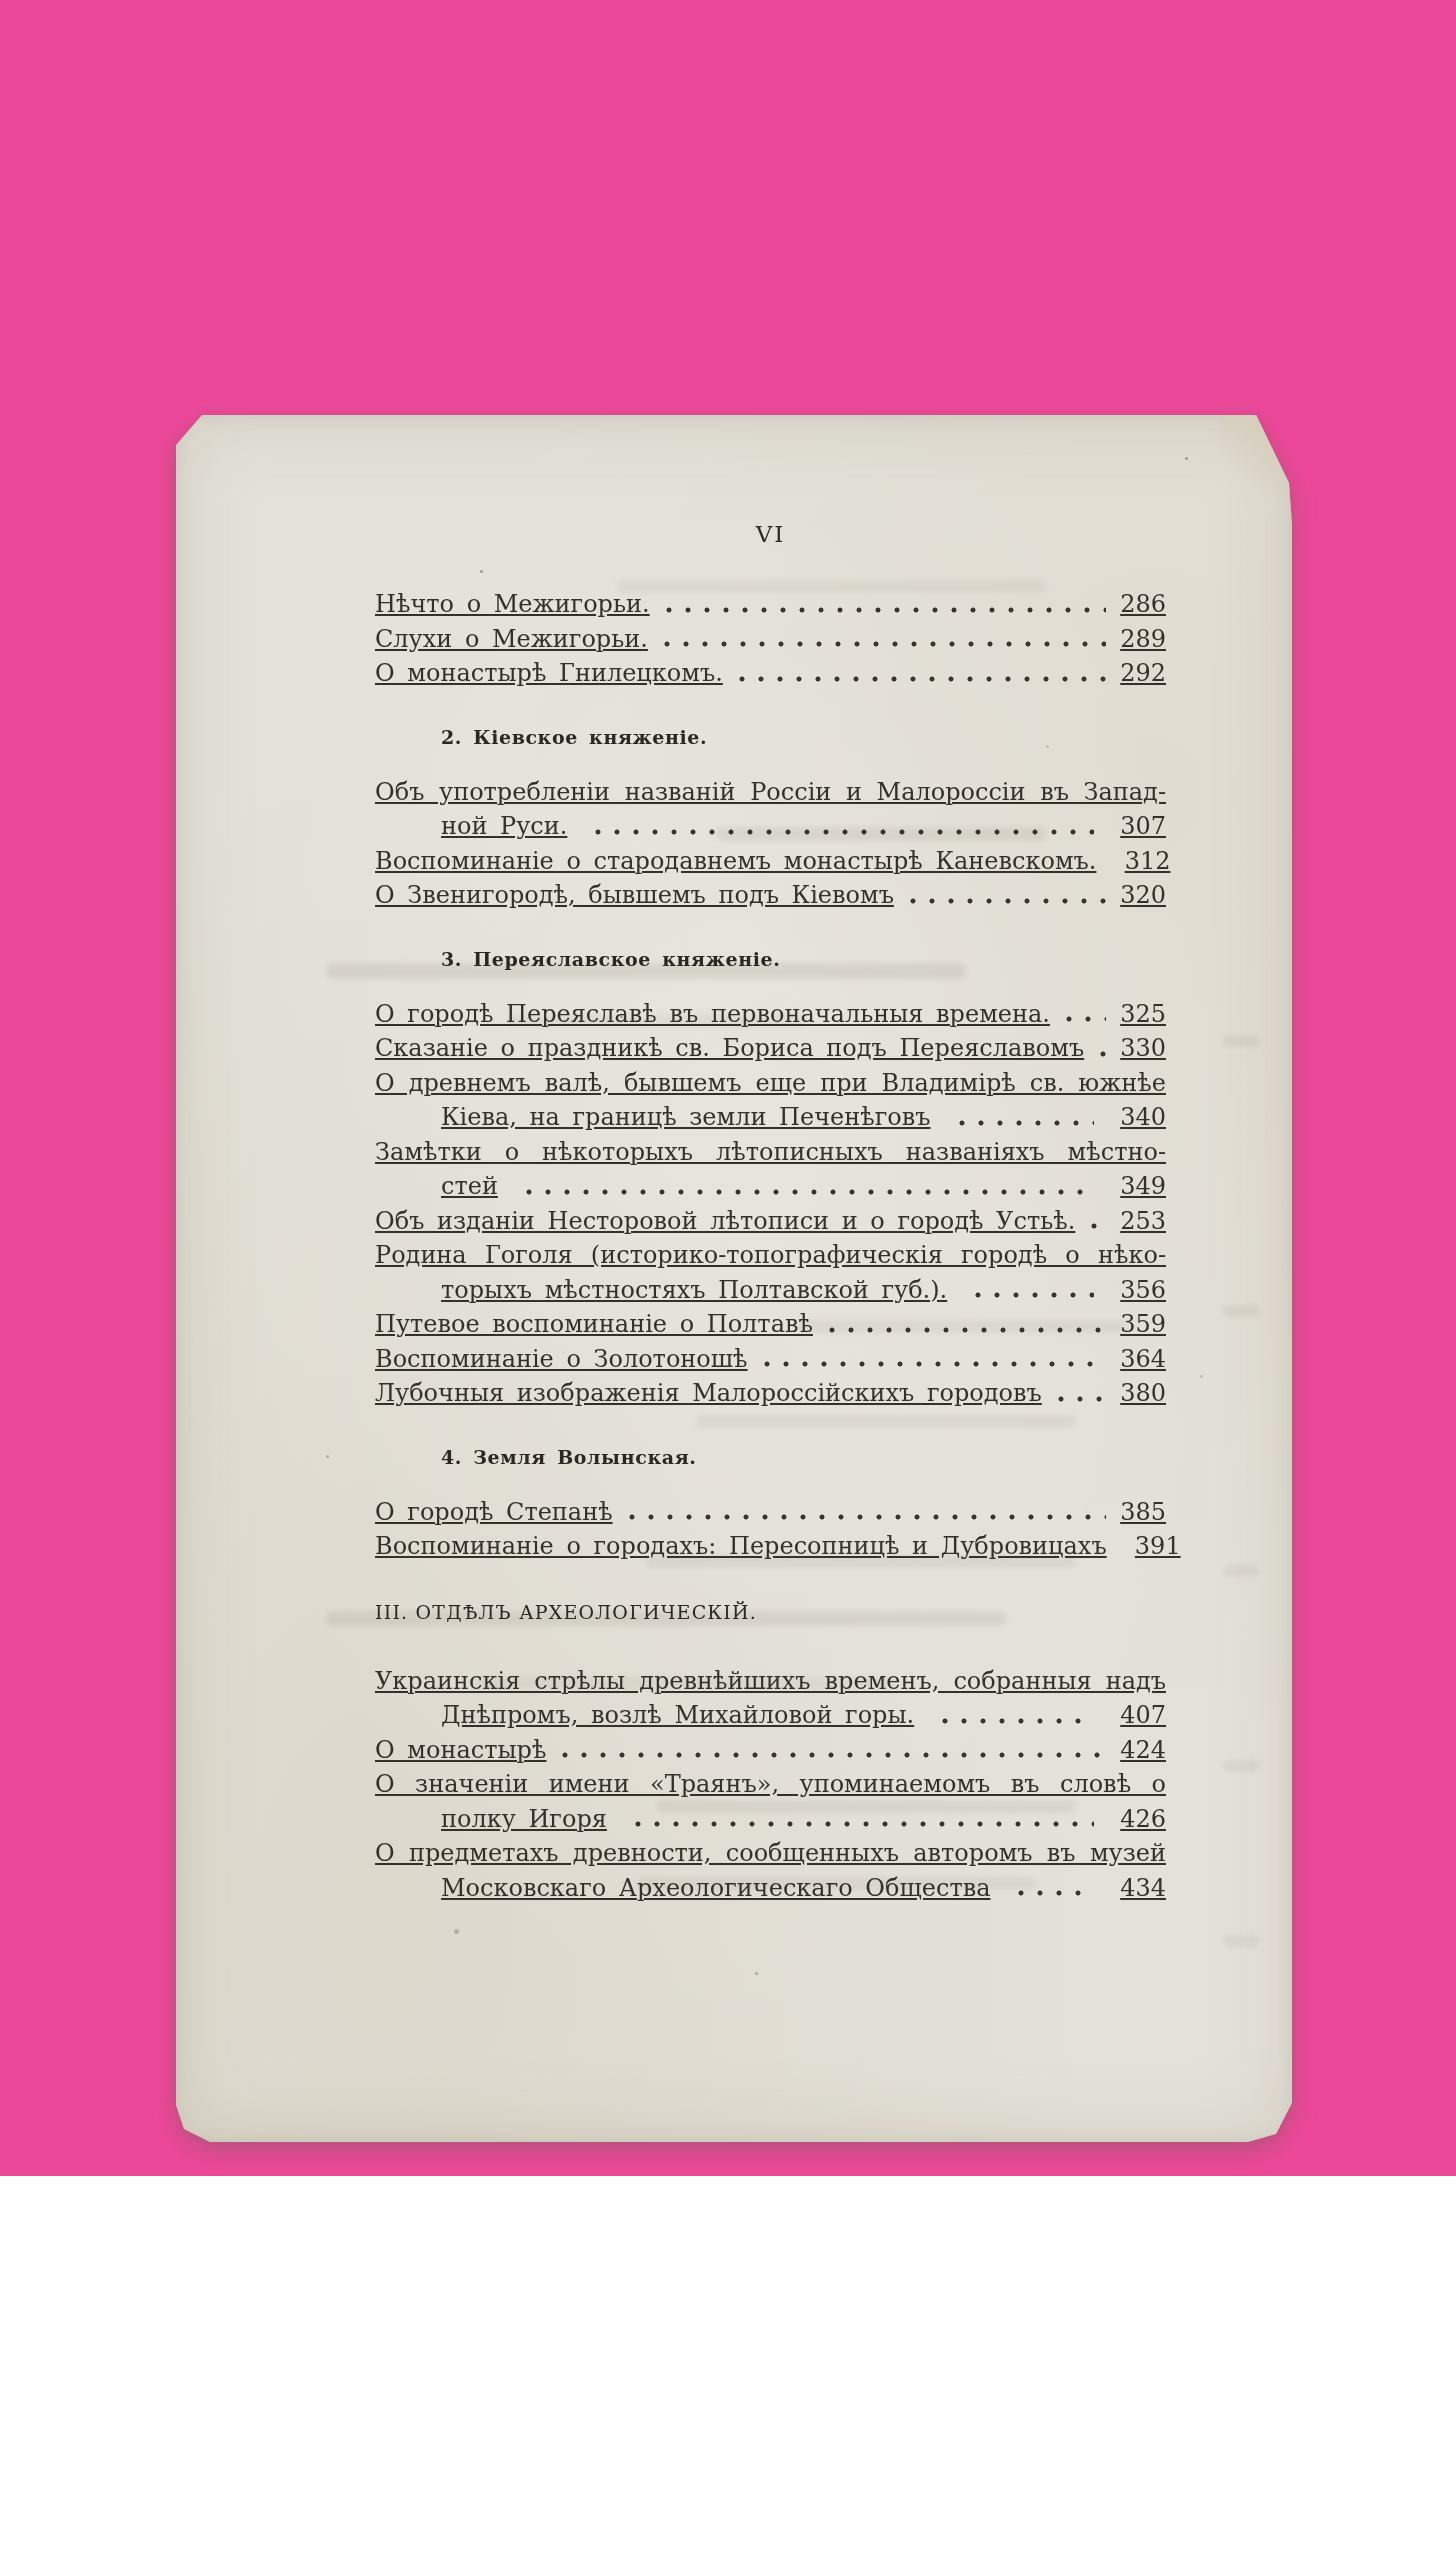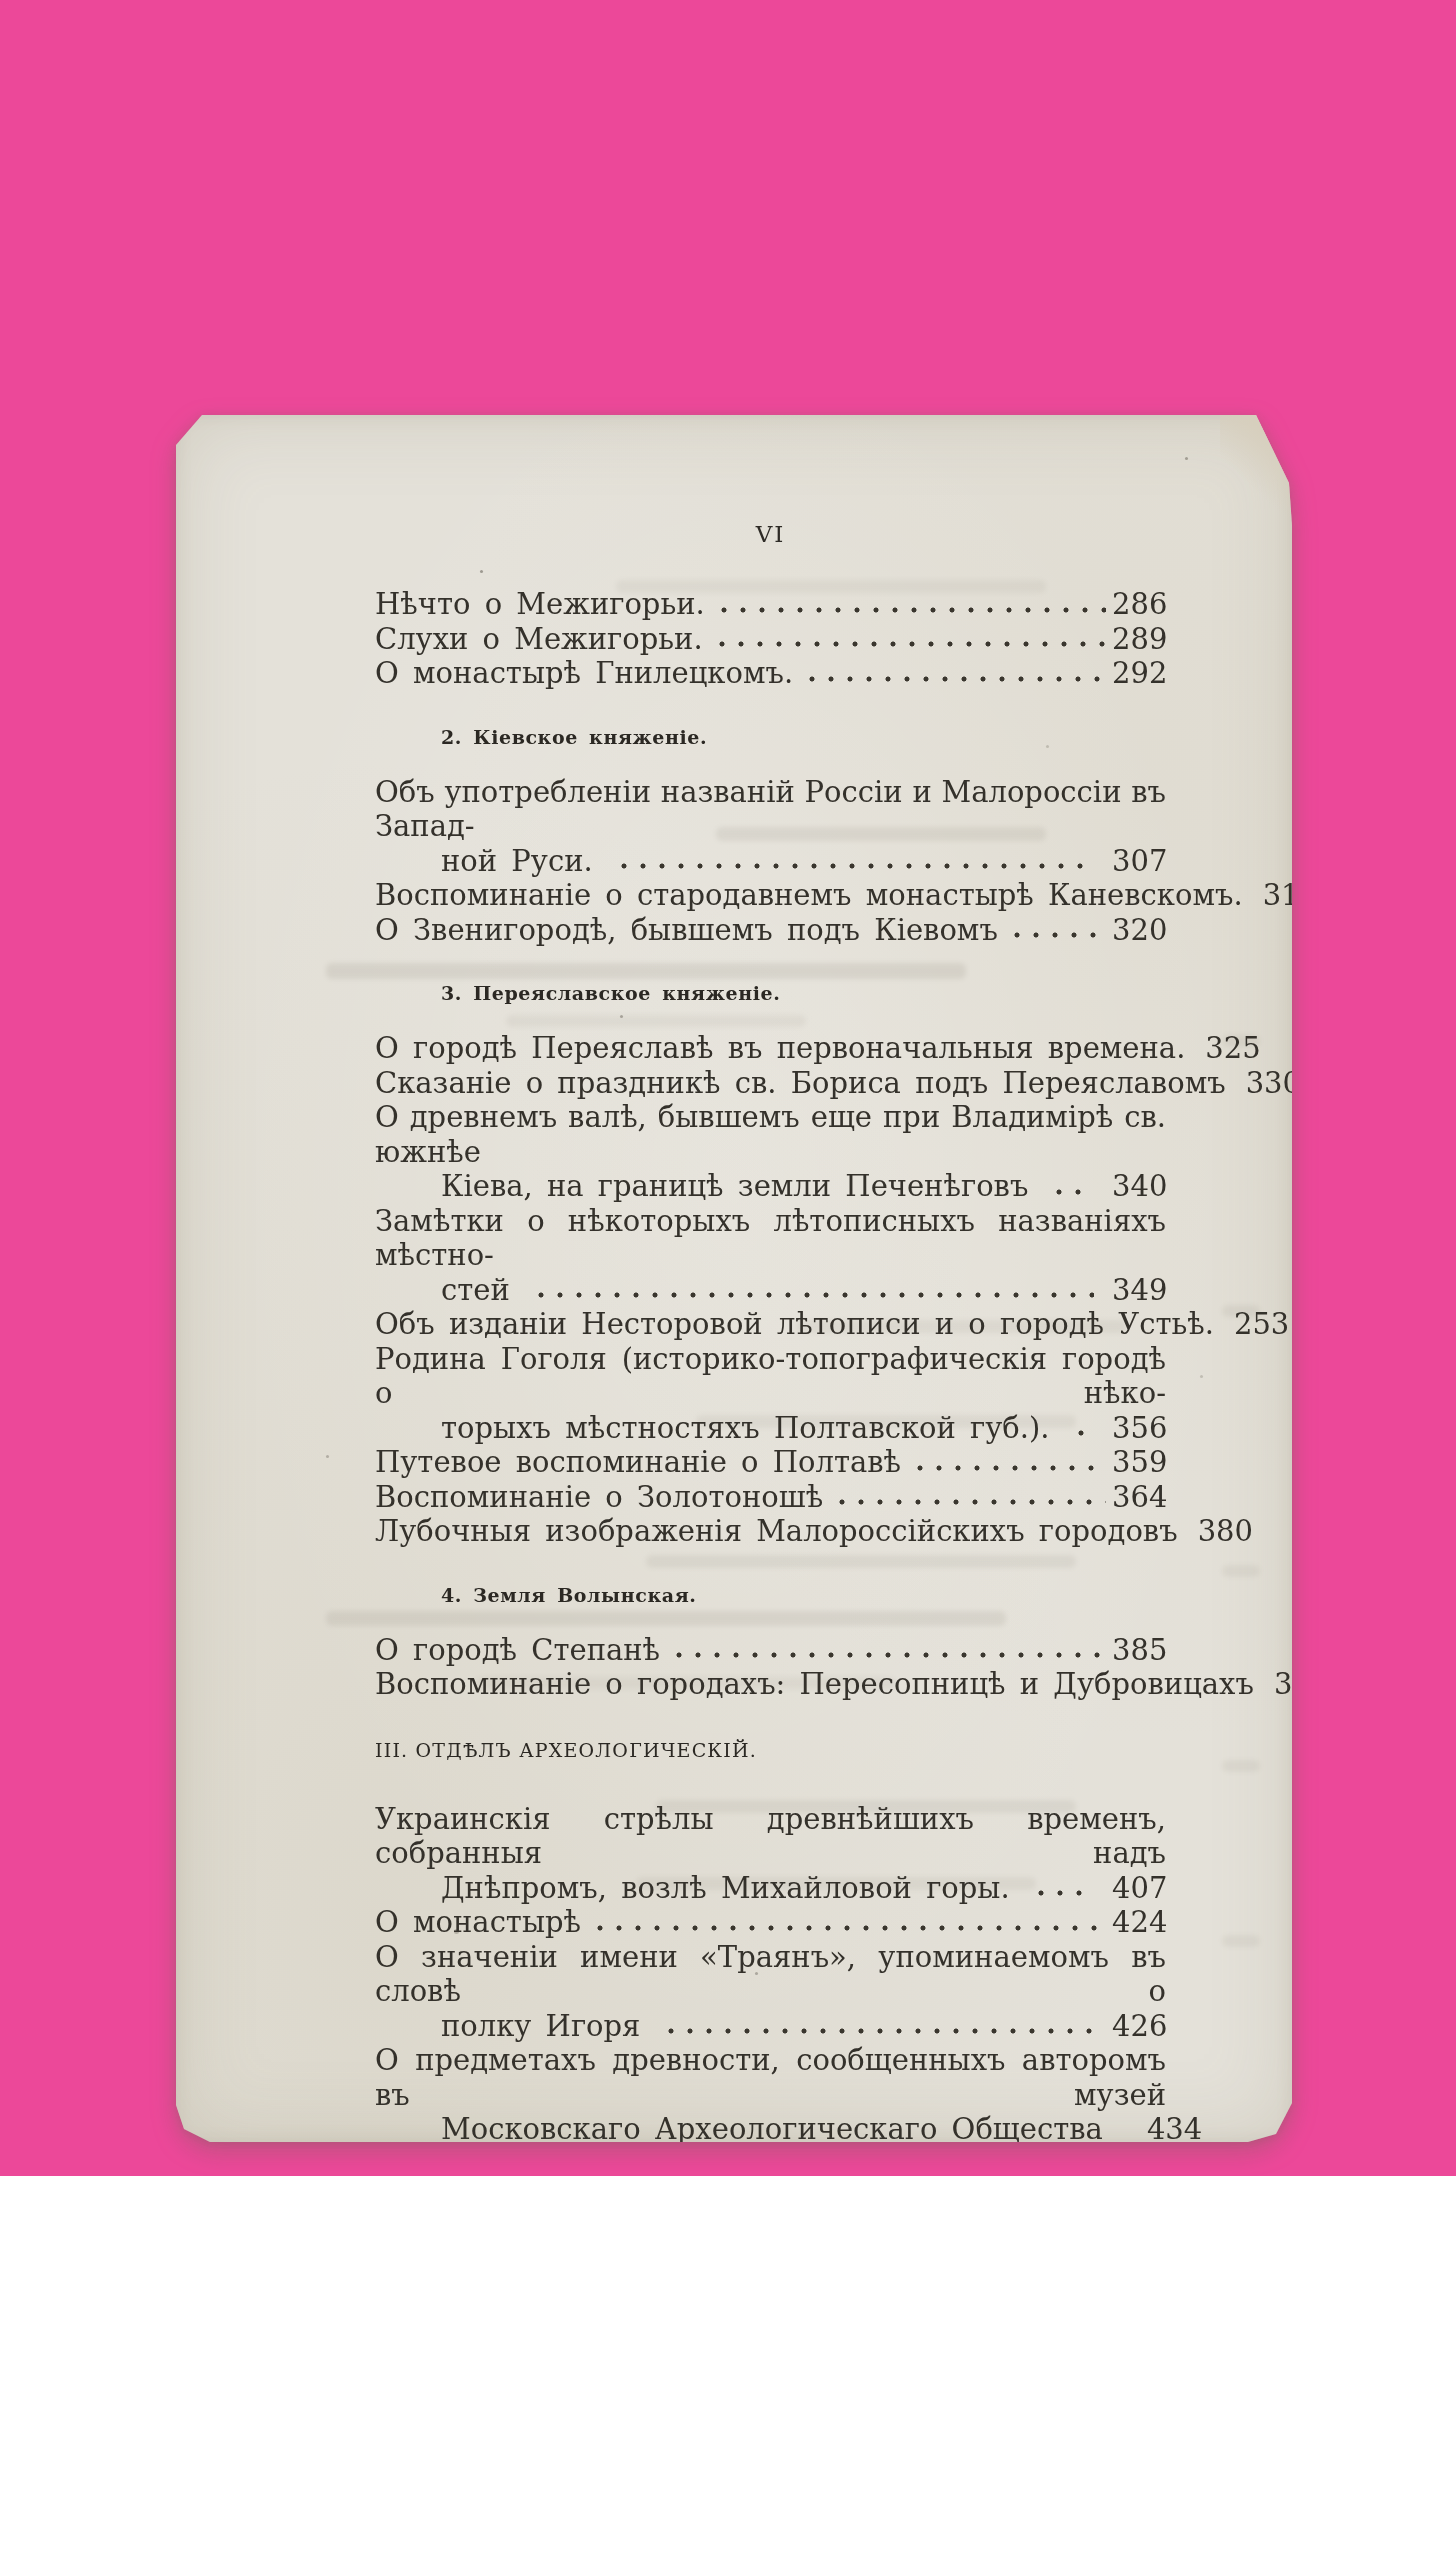--- a/index.html
+++ b/index.html
@@ -86,24 +86,25 @@
     text-align: center;
     font-size: 23px;
     line-height: 30px;
     letter-spacing: 2px;
     margin-bottom: 38px;
     color: #2e2b26;
   }
   .line {
     display: flex;
     align-items: center;
-    font-size: 29px;
+    font-size: 24px;
     line-height: 34.5px;
     word-spacing: 5px;
     white-space: nowrap;
+    text-decoration: underline;
   }
   .line.ind { padding-left: 66px; gap: 12px; }
   .line .t { white-space: nowrap; }
   .line .t.just {
     flex: 1 1 auto;
     white-space: normal;
     text-align: justify;
     text-align-last: justify;
     word-spacing: normal;
   }

